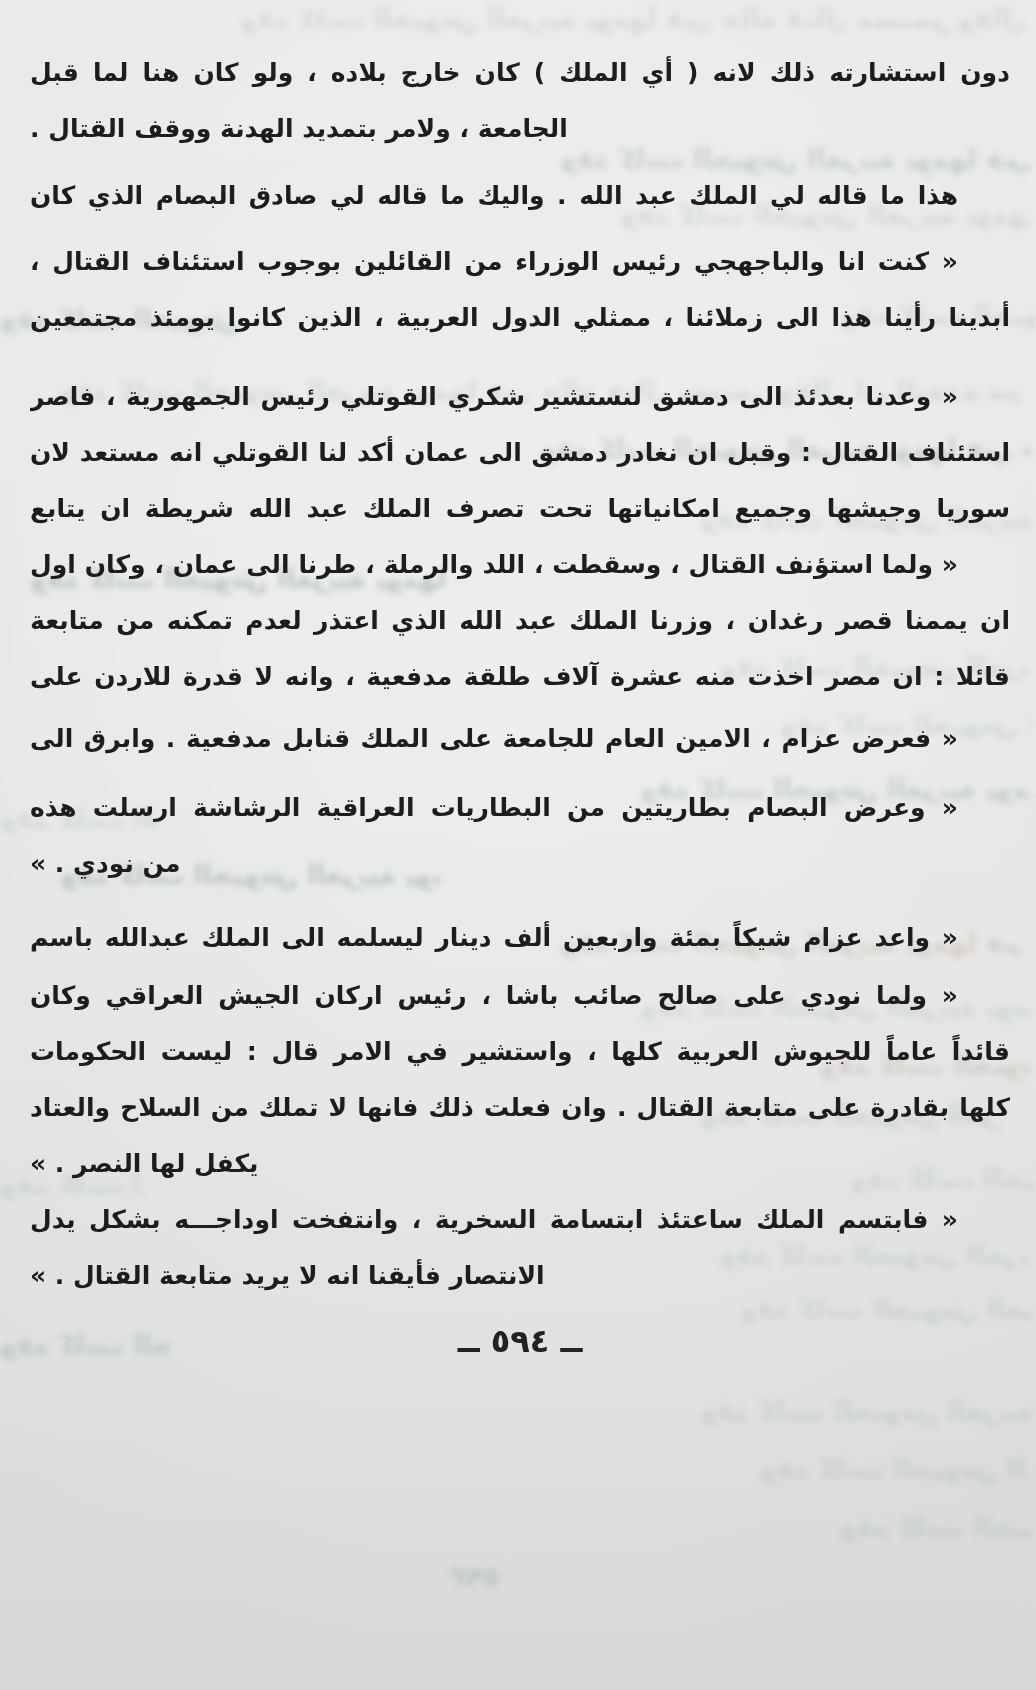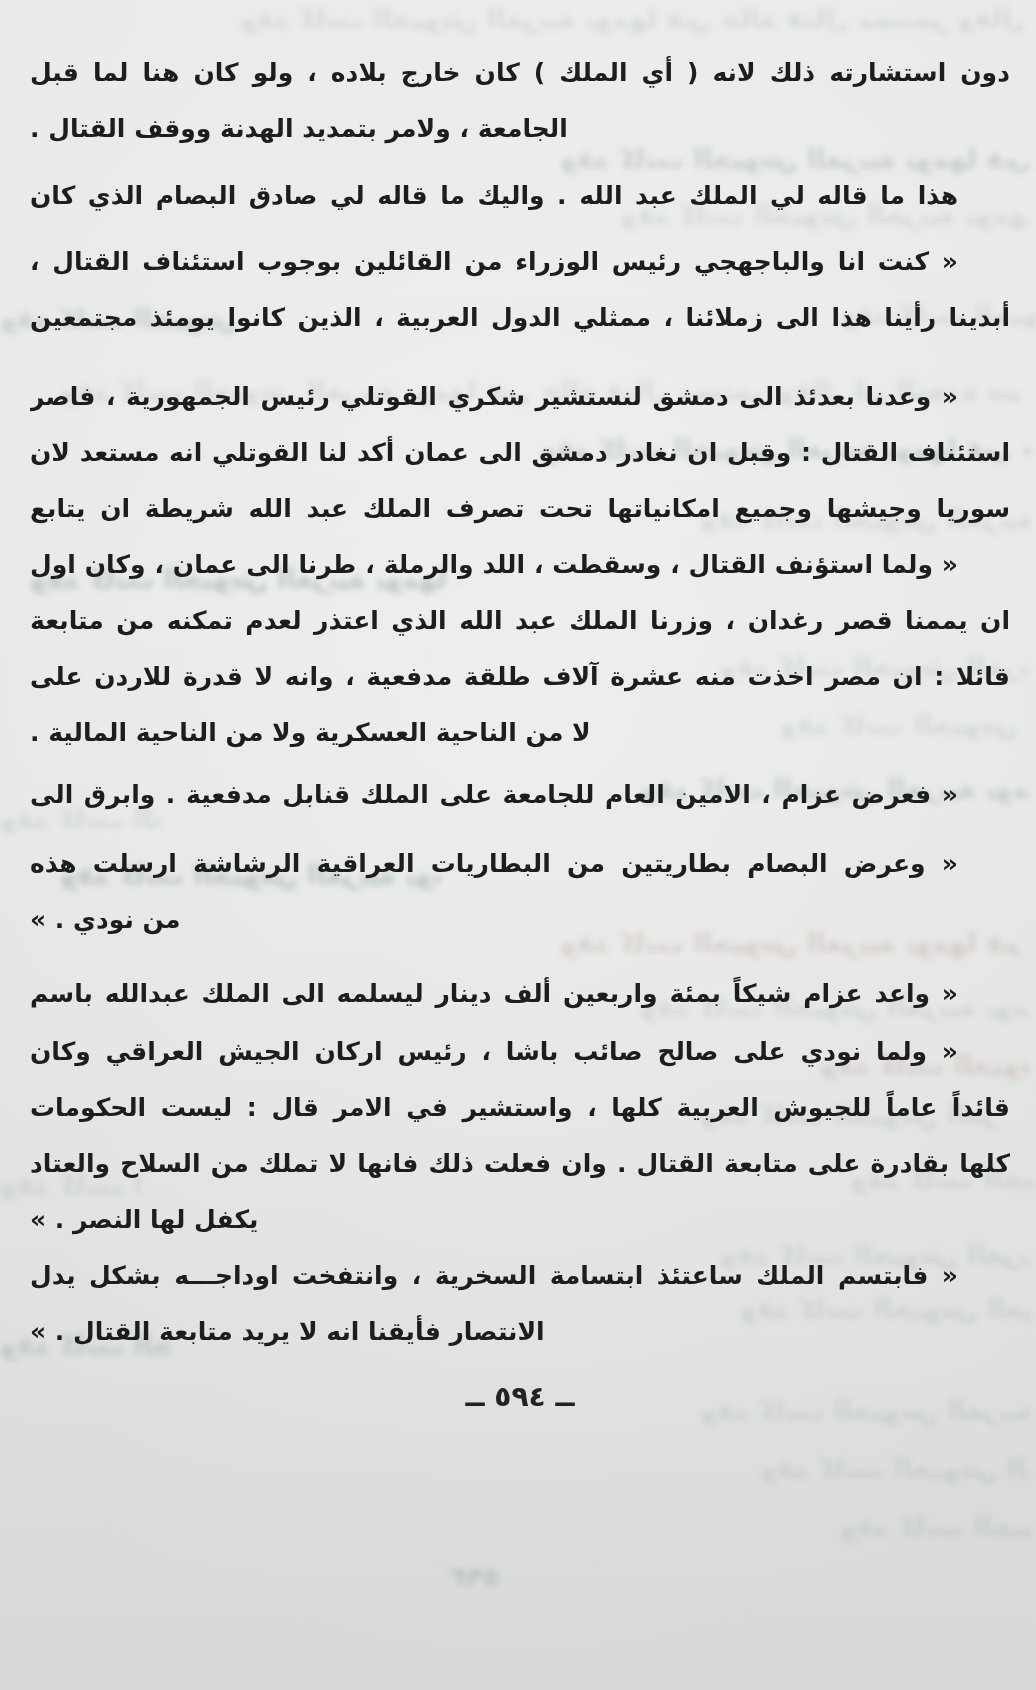--- a/index.html
+++ b/index.html
@@ -67,21 +67,21 @@
     text-align-last: justify;
   }
   .p-first { text-indent: 52px; }
   .indent-deep { text-indent: 198px; }
   .indent-mid { text-indent: 92px; }
   .page-number {
     margin-top: 9px;
     height: 56px;
     line-height: 56px;
     text-align: center;
-    font-size: 28px;
+    font-size: 32px;
     letter-spacing: 2px;
     color: #222;
   }
 </style>
 </head>
 <body>
 
 <div class="page">
 
   <div class="ghost-layer">
@@ -134,21 +134,20 @@
       <div class="line j p-first">« وعدنا بعدئذ الى دمشق لنستشير شكري القوتلي رئيس الجمهورية ، فاصر هذا على</div>
       <div class="line j">استئناف القتال : وقبل ان نغادر دمشق الى عمان أكد لنا القوتلي انه مستعد لان يضع</div>
       <div class="line j">سوريا وجيشها وجميع امكانياتها تحت تصرف الملك عبد الله شريطة ان يتابع القتال . »</div>
     </div>
 
 
     <div class="para" style="margin-bottom:6px">
       <div class="line j p-first">« ولما استؤنف القتال ، وسقطت ، اللد والرملة ، طرنا الى عمان ، وكان اول عمل قمنا به</div>
       <div class="line j">ان يممنا قصر رغدان ، وزرنا الملك عبد الله الذي اعتذر لعدم تمكنه من متابعة القتال</div>
       <div class="line j">قائلا : ان مصر اخذت منه عشرة آلاف طلقة مدفعية ، وانه لا قدرة للاردن على القتال</div>
-      <div class="line">لا من الناحية العسكرية ولا من الناحية المالية .</div>
     </div>
 
     <div class="para" style="margin-bottom:13px">
       <div class="line j p-first">« فعرض عزام ، الامين العام للجامعة على الملك قنابل مدفعية . وابرق الى مصر ،</div>
     </div>
 
     <div class="para" style="margin-bottom:18px">
       <div class="line j p-first">« وعرض البصام بطاريتين من البطاريات العراقية الرشاشة ارسلت هذه بالفعــل</div>
       <div class="line">من نودي . »</div>
     </div>

